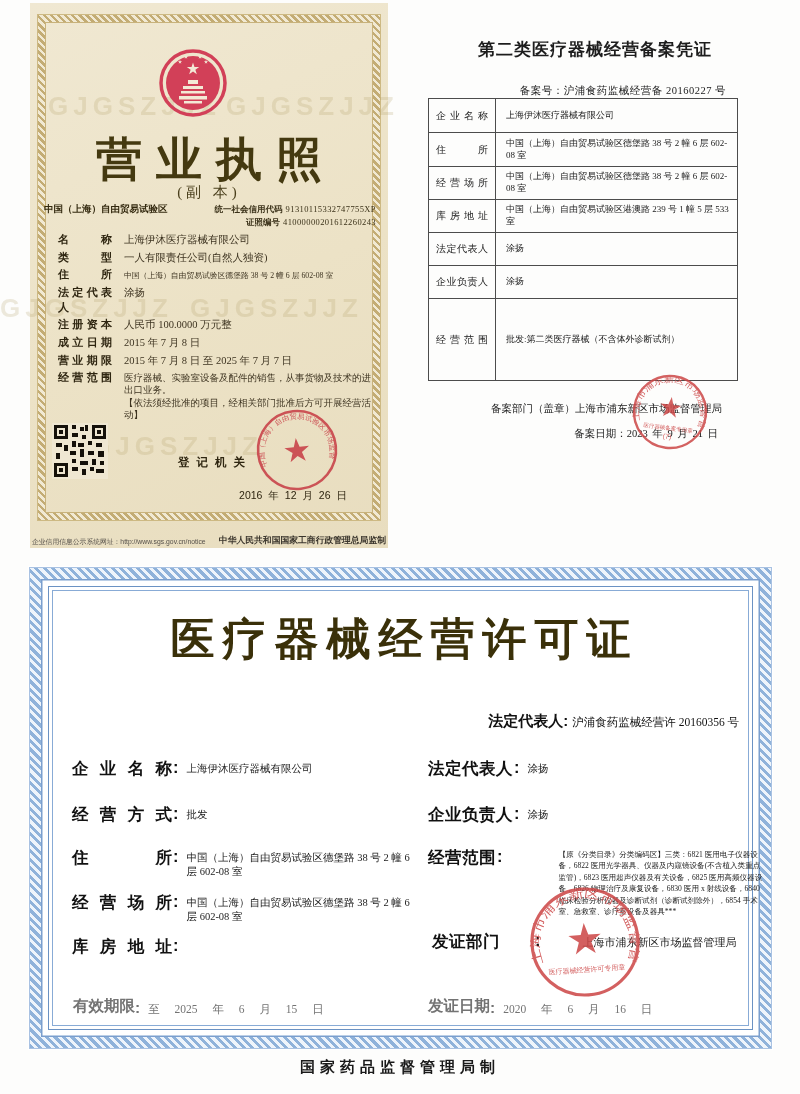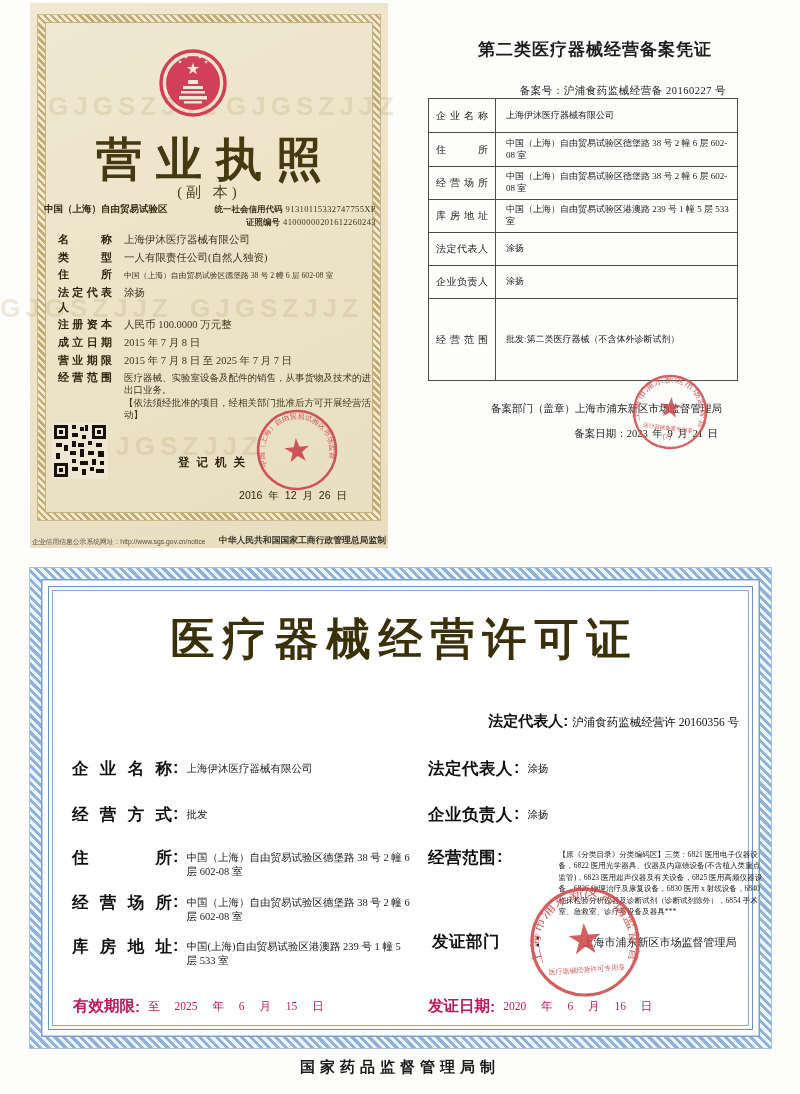--- a/index.html
+++ b/index.html
@@ -81,21 +81,21 @@
   .ml-no-value{margin-left:4px;font-family:"Liberation Serif",serif;font-size:11.5px;}
   .mlrow{position:absolute;display:flex;align-items:flex-start;color:#111;}
   .ml-label{flex:none;font-size:16.5px;font-weight:700;letter-spacing:.5px;}
   .ml-label.just{width:100px;text-align:justify;text-align-last:justify;letter-spacing:0;}
   .ml-colon{font-size:16.5px;font-weight:700;margin:0 2px 0 1px;}
   .ml-value{margin-left:6px;padding-top:3.5px;font-family:"Liberation Serif",serif;
       font-size:10.5px;line-height:1.35;color:#1c1c1c;}
   .ml-value.w{width:225px;}
   .ml-scope{width:252px;font-size:7.6px;line-height:1.5;padding-top:2px;}
   .ml-scope span{display:block;margin-left:48px;}
-  .ml-dates{position:absolute;display:flex;align-items:center;color:#be185d;}
+  .ml-dates{position:absolute;display:flex;align-items:flex-end;color:#737373;}
   .ml-dates .dl{font-size:15.5px;font-weight:700;}
   .ml-dates .dv{margin-left:8px;font-family:"Liberation Serif",serif;font-size:11.5px;word-spacing:12px;}
   .ml-seal{position:absolute;left:499px;top:318px;transform:rotate(-4deg);opacity:.85;}
   .ml-footer{position:absolute;left:0;width:800px;top:1058px;text-align:center;
       font-size:15px;font-weight:700;letter-spacing:5px;color:#1a1a1a;}
 </style>
 </head>
 <body>
 
 <div class="page">
@@ -332,21 +332,20 @@
       <span class="ml-value w">中国（上海）自由贸易试验区德堡路 38 号 2 幢 6 层 602-08 室</span>
     </div>
     <div class="mlrow" style="left:44px;top:326px;">
       <span class="ml-label just">经营场所</span>
         <span class="ml-colon">:</span>
       <span class="ml-value w">中国（上海）自由贸易试验区德堡路 38 号 2 幢 6 层 602-08 室</span>
     </div>
     <div class="mlrow" style="left:44px;top:370px;">
       <span class="ml-label just">库房地址</span>
         <span class="ml-colon">:</span>
-      <span class="ml-value w">中国(上海)自由贸易试验区港澳路 239 号 1 幢 5 层 533 室</span>
     </div>
 
     <div class="mlrow" style="left:400px;top:192px;">
       <span class="ml-label">法定代表人</span>
         <span class="ml-colon">:</span>
       <span class="ml-value">涂扬</span>
     </div>
     <div class="mlrow" style="left:400px;top:238px;">
       <span class="ml-label">企业负责人</span>
         <span class="ml-colon">:</span>

